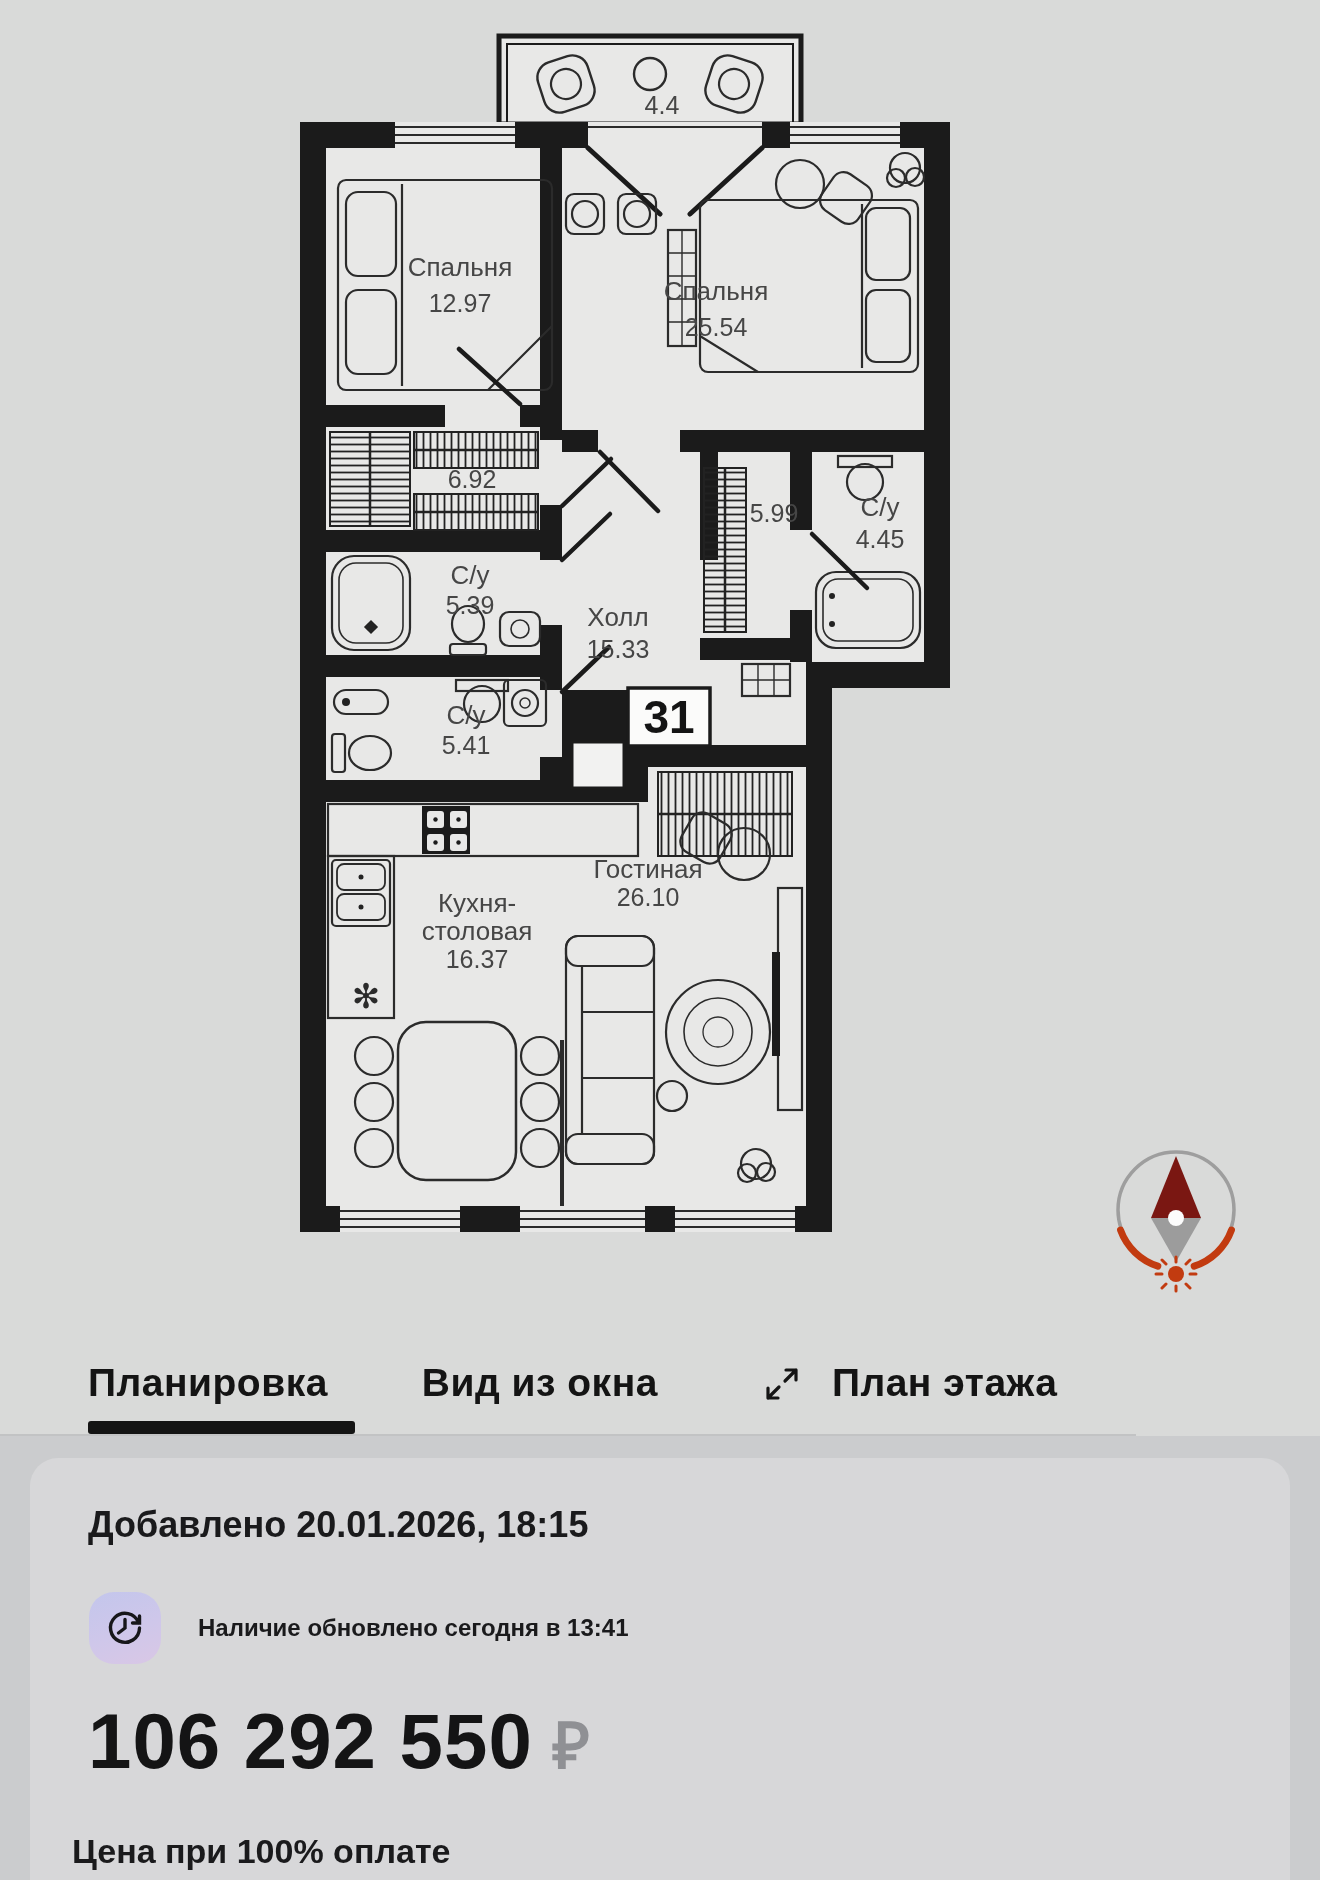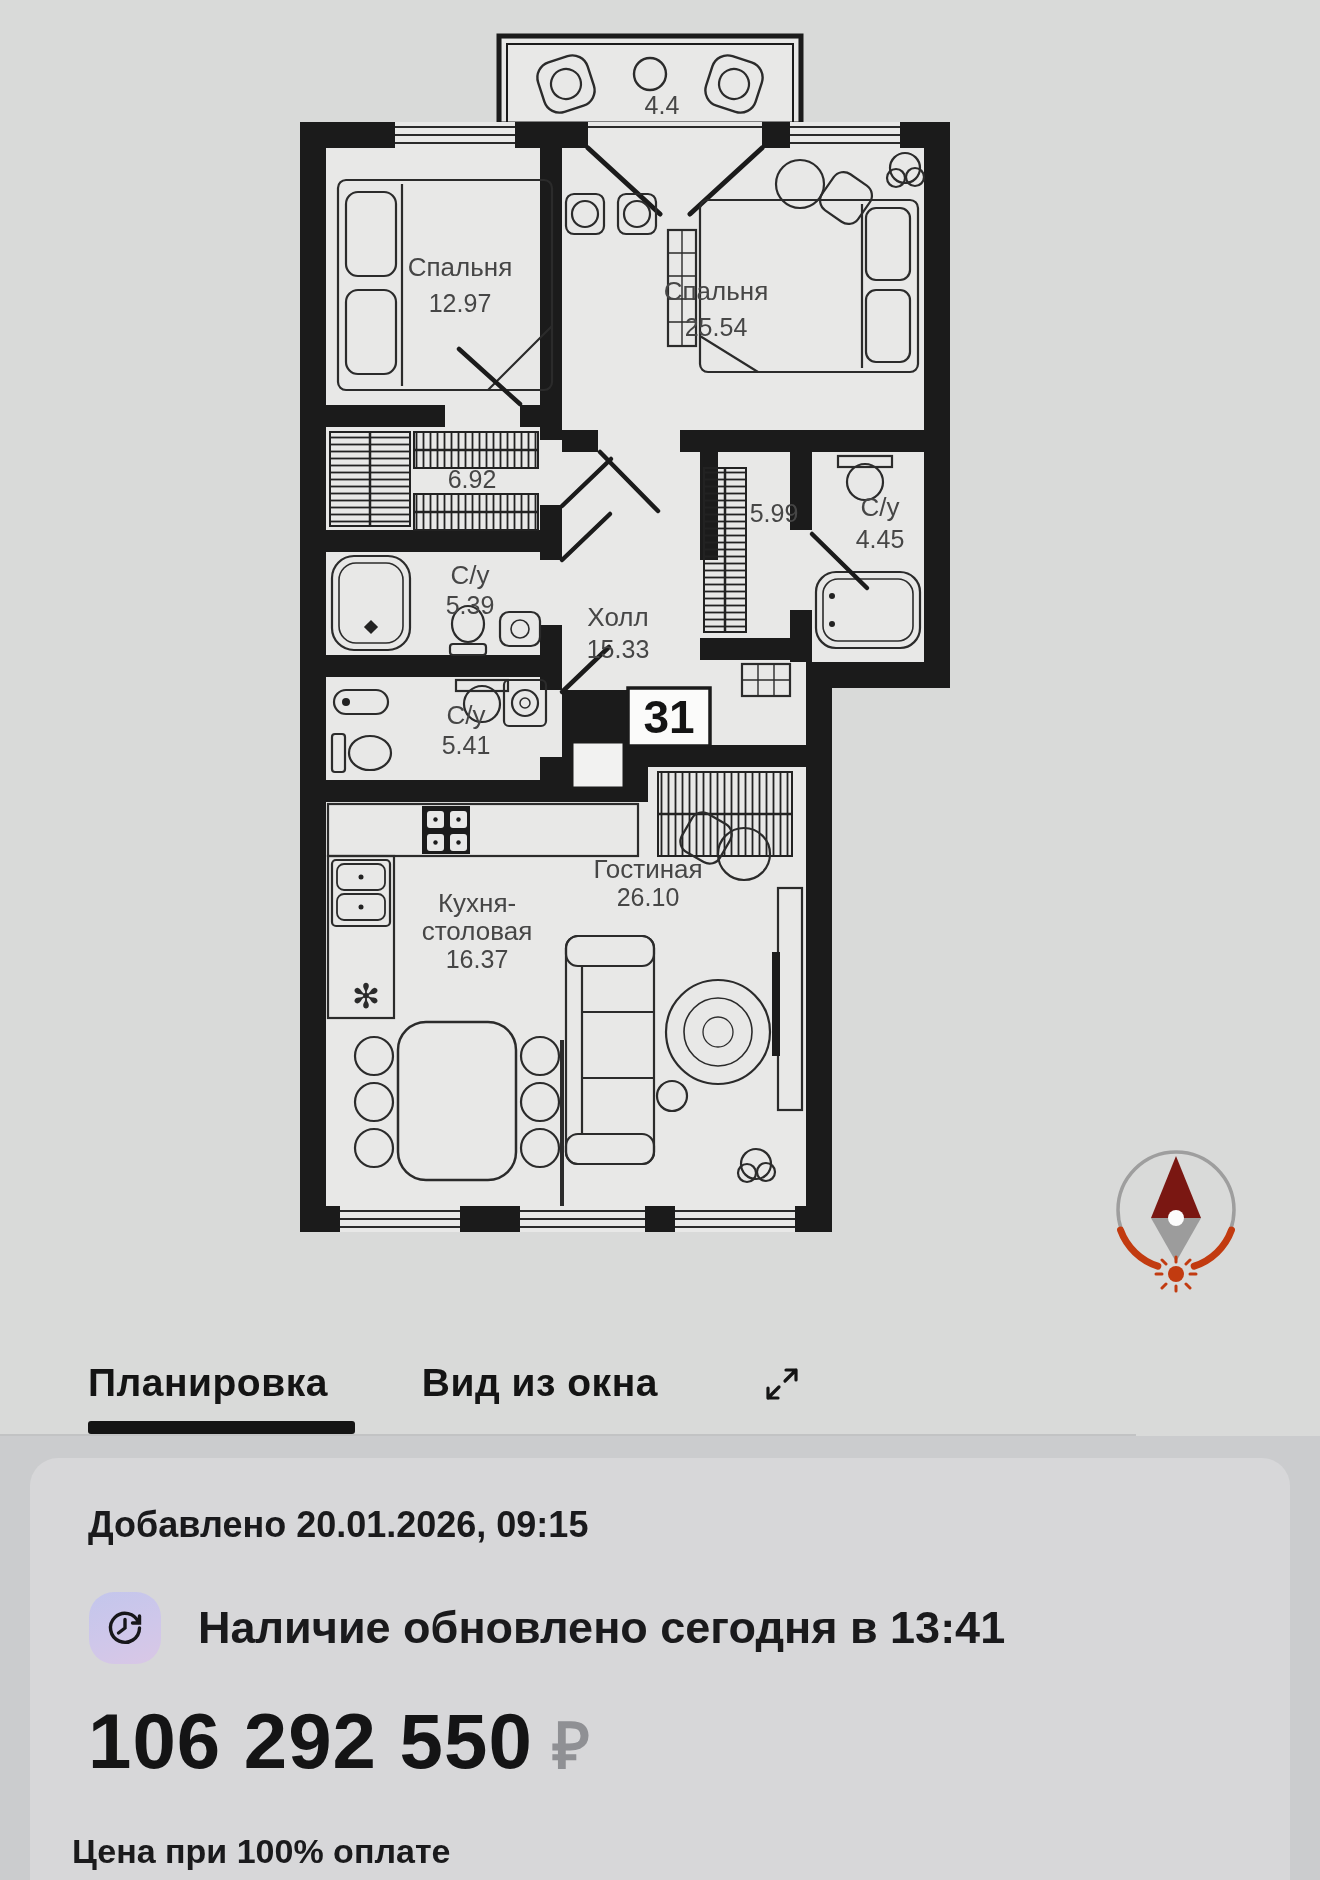--- a/index.html
+++ b/index.html
@@ -27,21 +27,21 @@
   .tab-divider{position:absolute;left:0;bottom:0;width:100%;height:2px;background:#c2c3c4;}
 
   
   .lower{position:absolute;left:0;top:1436px;width:1320px;height:444px;background:#cbccce;}
   .card{position:absolute;left:30px;top:22px;width:1260px;height:422px;background:#d7d7d9;
     border-radius:28px 28px 0 0;}
   .added{position:absolute;left:58px;top:46px;font-size:36px;font-weight:700;color:#1a1a1c;}
   .avail-icon{position:absolute;left:59px;top:134px;width:72px;height:72px;border-radius:25px;
     background:linear-gradient(160deg,#c3c6ec 0%,#cfc7ea 55%,#d9c7e5 100%);
     display:flex;align-items:center;justify-content:center;}
-  .avail-text{position:absolute;left:168px;top:148px;font-size:45px;font-weight:700;color:#1a1a1c;line-height:44px;}
+  .avail-text{position:absolute;left:168px;top:148px;font-size:24px;font-weight:700;color:#1a1a1c;line-height:44px;}
   .price-row{position:absolute;left:58px;top:238px;white-space:nowrap;}
   .price{font-size:78px;font-weight:800;color:#141415;letter-spacing:1px;}
   .currency{font-size:64px;font-weight:700;color:#8f9094;margin-left:20px;}
   .price-note{position:absolute;left:42px;top:374px;font-size:34px;font-weight:700;color:#1a1a1c;}
 </style>
 </head>
 <body>
 
 <div class="page">
 
@@ -347,27 +347,28 @@
     <div class="tab t1">Планировка</div>
     <div class="tab t2">Вид из окна</div>
     <div class="expand">
       <svg width="40" height="40" viewBox="0 0 40 40">
         <g stroke="#141414" stroke-width="3.2" stroke-linecap="round" stroke-linejoin="round" fill="none">
           <path d="M23,17 L34,6 M24,6 H34 V16"></path>
           <path d="M17,23 L6,34 M6,24 V34 H16"></path>
         </g>
       </svg>
     </div>
+    <div class="tab t3">План этажа</div>
     <div class="tab-underline"></div>
     <div class="tab-divider"></div>
   </div>
 
   <div class="lower">
     <div class="card">
-      <div class="added">Добавлено 20.01.2026, 09:15</div>
+      <div class="added">Добавлено 20.01.2026, 18:15</div>
       <div class="avail-icon">
         <svg width="40" height="40" viewBox="0 0 40 40">
           <g fill="none" stroke="#17171a" stroke-width="3.4" stroke-linecap="round">
             <path d="M33.5,14.5 A14.5,14.5 0 1 0 34.5,20"></path>
             <path d="M34.5,8 V15 H27.5"></path>
             <path d="M20,11.5 V20 L13.5,25"></path>
           </g>
         </svg>
       </div>
       <div class="avail-text">Наличие обновлено сегодня в 13:41</div>

